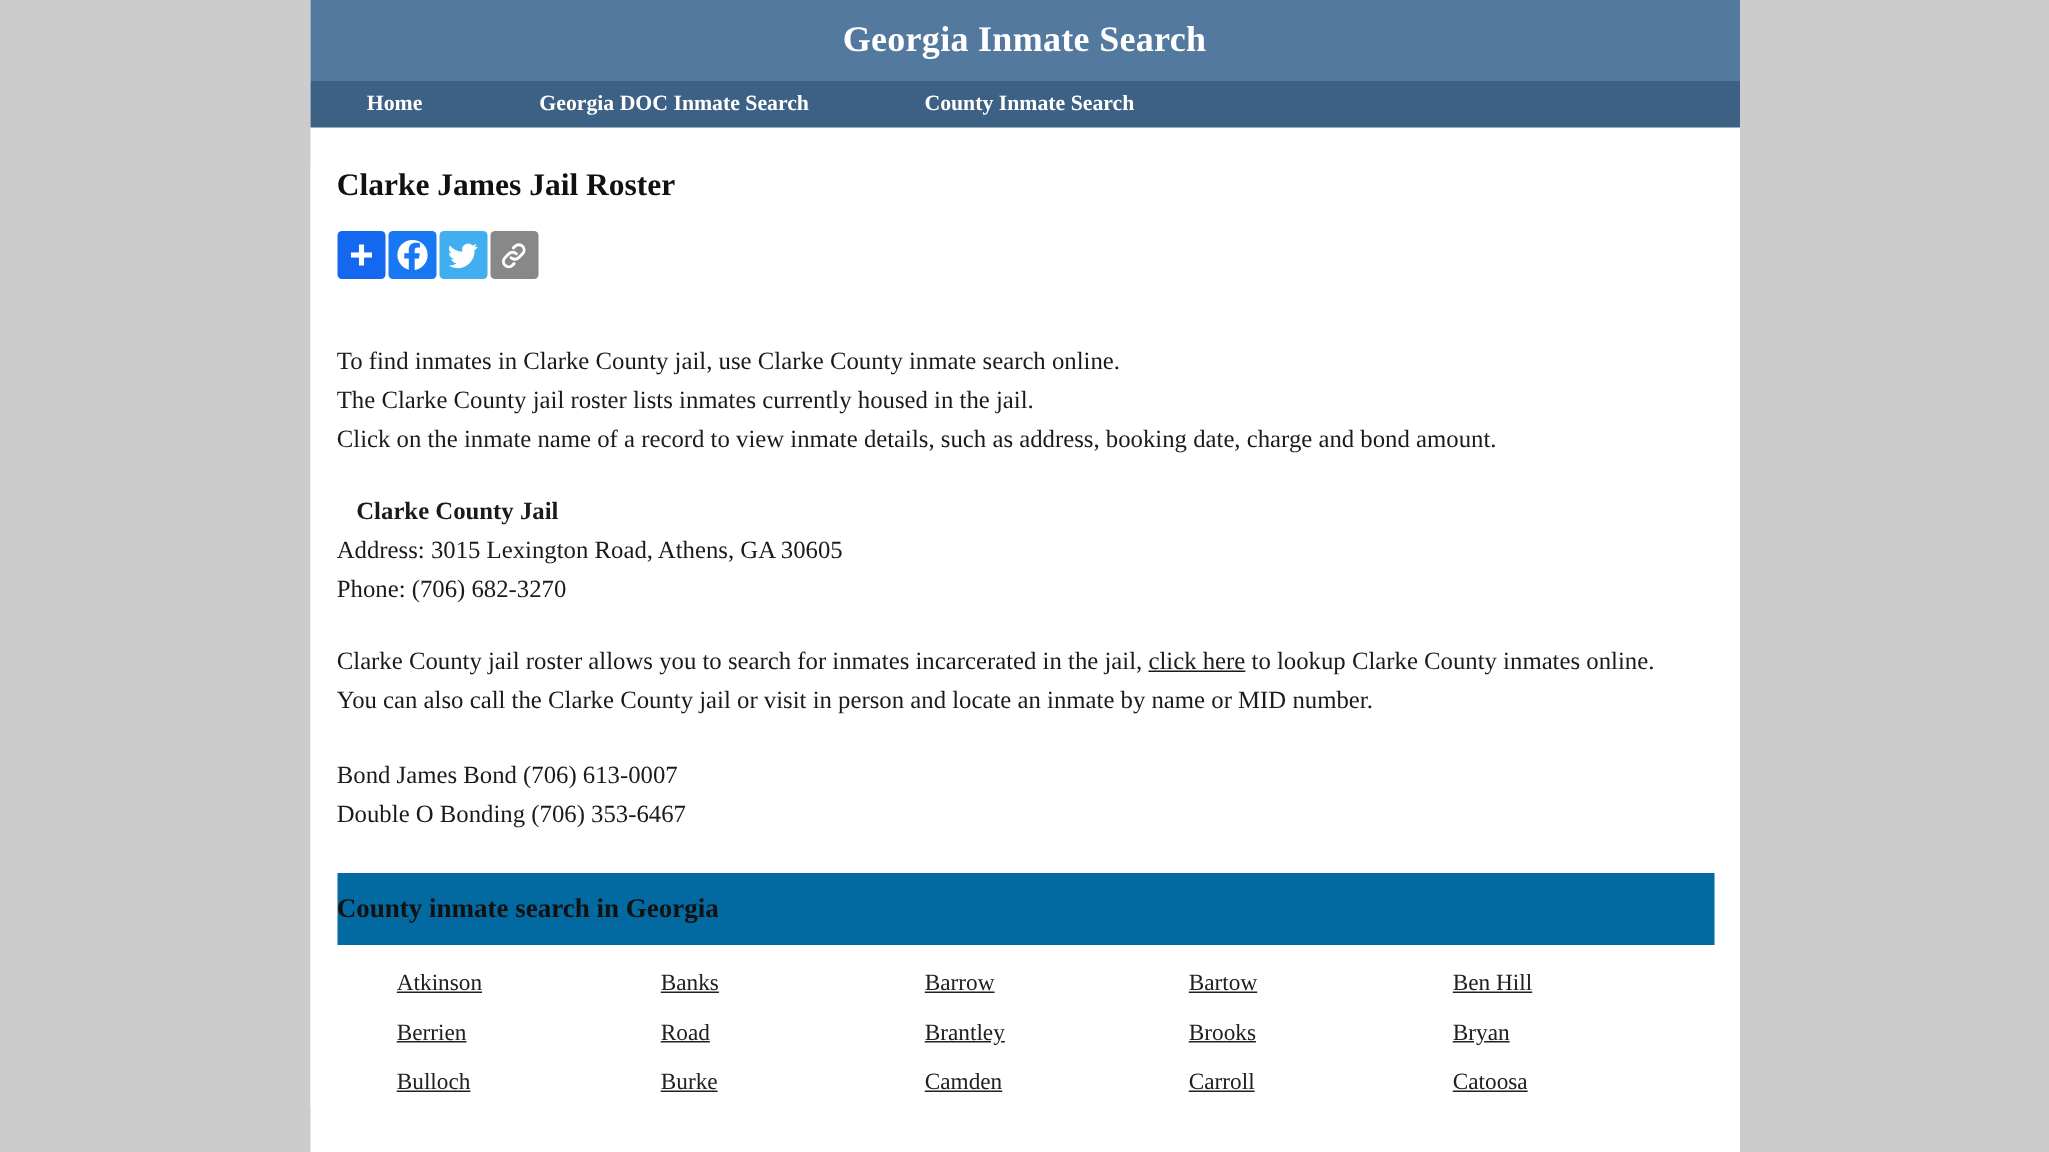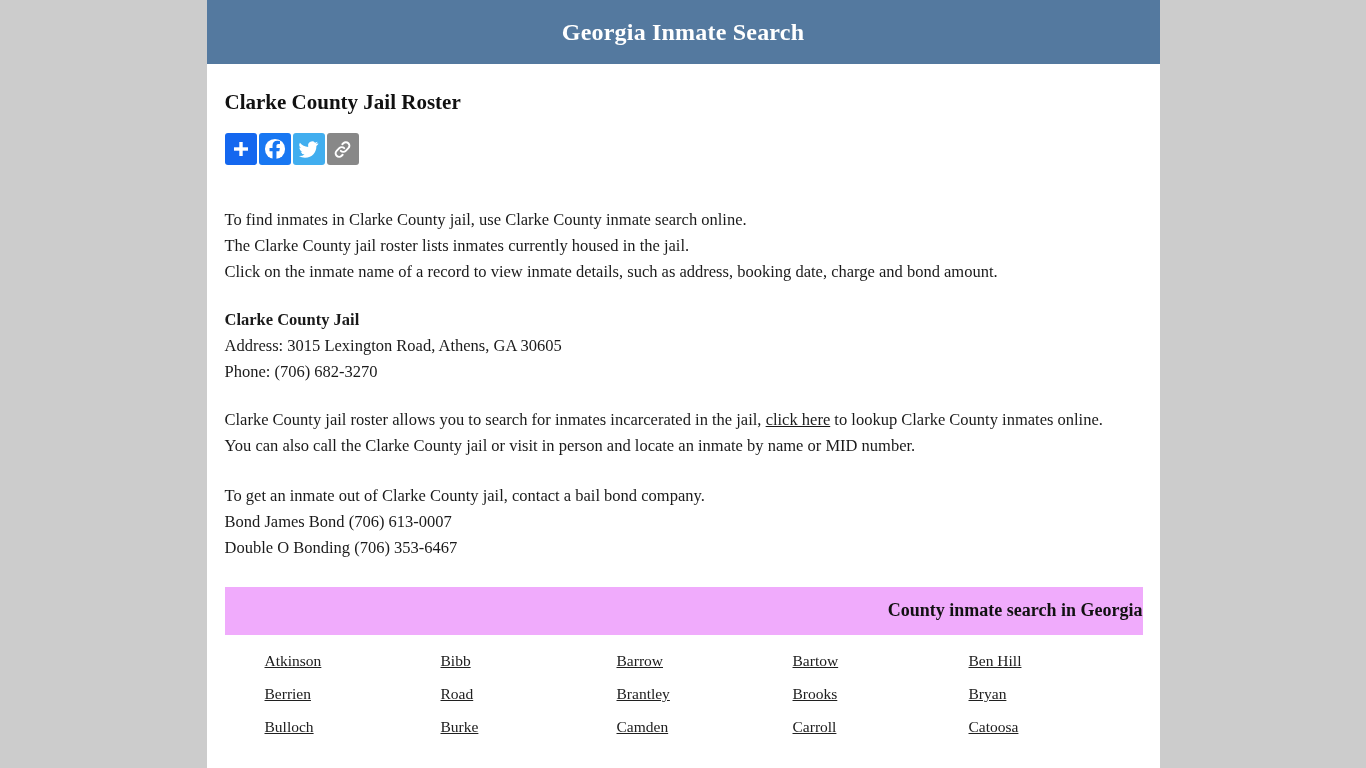--- a/index.html
+++ b/index.html
@@ -17,21 +17,21 @@
   .page-wrap {
     width: 953px;
     margin: 0 auto;
     position: relative;
     background: #ffffff;
     min-height: 768px;
   }
   
   .site-header {
     background: #54799f;
-    height: 64px;
+    height: 54px;
     display: flex;
     align-items: center;
     justify-content: center;
   }
   .site-title {
     color: #ffffff;
     font-size: 24px;
     font-weight: bold;
     letter-spacing: 0.2px;
     font-family: "Liberation Serif", "DejaVu Serif", serif;
@@ -94,40 +94,40 @@
   .body-text {
     font-size: 16.5px;
     color: #1a1a1a;
     line-height: 26px;
     margin: 0;
   }
   .block-intro { margin-top: 42px; }
   .block-jail  { margin-top: 22px; }
   .block-roster{ margin-top: 22px; width: 885px; }
   .block-bail  { margin-top: 24px; }
-  .strongline { font-weight: bold; }
+  .strongline { font-weight: bold; margin-left: 13px; }
   .inline-link {
     color: #1a1a1a;
     text-decoration: underline;
     cursor: pointer;
   }
   
   .county-table {
     margin-top: 26px;
     width: 918px;
     border-collapse: collapse;
   }
   .county-table caption,
   .county-head {
-    background: #f0abfc;
-    text-align: right;
+    background: #0369a1;
+    text-align: left;
     font-size: 18px;
     font-weight: bold;
     color: #111111;
-    padding: 13px 0 14px 0;
+    padding: 13px 16px 14px 0;
   }
   .county-table td {
     padding: 8px 0 7px 0;
     font-size: 15.5px;
     vertical-align: top;
   }
   .county-table tr td:nth-child(1) { width: 176px; padding-left: 40px; }
   .county-table tr td:nth-child(2) { width: 176px; }
   .county-table tr td:nth-child(3) { width: 176px; }
   .county-table tr td:nth-child(4) { width: 176px; }
@@ -144,24 +144,29 @@
 </style>
 </head>
 <body>
 
 <div class="page-wrap">
 
   <div class="site-header">
     <div class="site-title">Georgia Inmate Search</div>
   </div>
 
+  <div class="site-nav">
+    <a class="nav-item nav-pos-1">Home</a>
+    <a class="nav-item nav-pos-2">Georgia DOC Inmate Search</a>
+    <a class="nav-item nav-pos-3">County Inmate Search</a>
+  </div>
 
   <div class="content">
 
-    <h1 class="page-title">Clarke County Jail Roster</h1>
+    <h1 class="page-title">Clarke James Jail Roster</h1>
 
     <div class="share-row">
       <button class="share-btn share-plus" title="Share">
         <span>
           <svg width="20" height="20" viewBox="0 0 20 20" aria-hidden="true">
             <rect x="8.3" y="3" width="3.4" height="14" fill="#ffffff"></rect>
             <rect x="3" y="8.3" width="14" height="3.4" fill="#ffffff"></rect>
           </svg>
         </span>
       </button>
@@ -200,38 +205,37 @@
 
     <div class="body-text block-jail">
       <div class="strongline">Clarke County Jail</div>
       <div>Address: 3015 Lexington Road, Athens, GA 30605</div>
       <div>Phone: (706) 682-3270</div>
     </div>
 
     <p class="body-text block-roster"><span>Clarke County jail roster allows you to search for inmates incarcerated in the jail, </span><a class="inline-link">click here</a><span> to lookup Clarke County inmates online. You can also call the Clarke County jail or visit in person and locate an inmate by name or MID number.</span></p>
 
     <div class="body-text block-bail">
-      <div>To get an inmate out of Clarke County jail, contact a bail bond company.</div>
       <div>Bond James Bond (706) 613-0007</div>
       <div>Double O Bonding (706) 353-6467</div>
     </div>
 
     <table class="county-table">
       <thead>
         <tr>
           <th class="county-head" colspan="5">County inmate search in Georgia</th>
         </tr>
       </thead>
       <tbody class="county-rows">
         <tr class="spacer-row">
             <td colspan="5"></td>
           </tr>
         <tr>
           <td><a class="county-link">Atkinson</a></td>
-          <td><a class="county-link">Bibb</a></td>
+          <td><a class="county-link">Banks</a></td>
           <td><a class="county-link">Barrow</a></td>
           <td><a class="county-link">Bartow</a></td>
           <td><a class="county-link">Ben Hill</a></td>
         </tr>
         <tr>
           <td><a class="county-link">Berrien</a></td>
           <td><a class="county-link">Road</a></td>
           <td><a class="county-link">Brantley</a></td>
           <td><a class="county-link">Brooks</a></td>
           <td><a class="county-link">Bryan</a></td>

